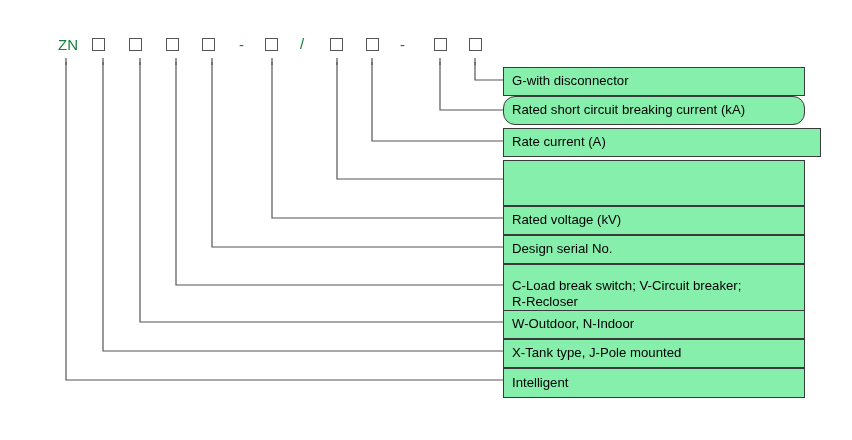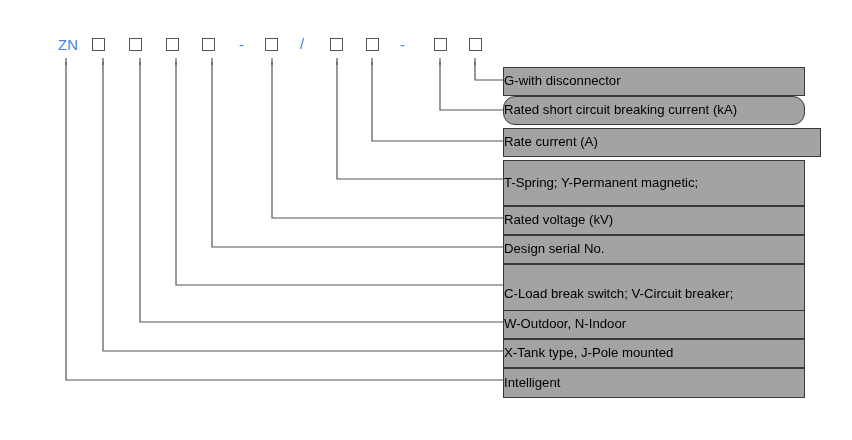--- a/index.html
+++ b/index.html
@@ -4,32 +4,32 @@
 <style>
   html,body{margin:0;padding:0;}
   body{
     width:852px;height:440px;background:#ffffff;
     font-family:"Liberation Sans", sans-serif;
     color:#000000;overflow:hidden;position:relative;
   }
   #diagram{position:absolute;left:0;top:0;width:852px;height:440px;}
   .code-sym{
     position:absolute;font-size:15px;line-height:1;
-    color:#3b82f6;font-family:"Liberation Sans", sans-serif;
+    color:#15803d;font-family:"Liberation Sans", sans-serif;
     white-space:nowrap;
   }
   .sq{
     position:absolute;width:13px;height:13px;
     border:1.3px solid #555555;background:#ffffff;box-sizing:border-box;
   }
   .label-cell{
     position:absolute;box-sizing:border-box;
-    border:1.2px solid #3a3a3a;background:#a3a3a3;
+    border:1.2px solid #3a3a3a;background:#86efac;
     display:flex;align-items:center;
-    padding-left:0;padding-right:6px;
+    padding-left:8px;padding-right:6px;
     font-size:13.2px;line-height:16.5px;color:#000000;
     font-family:"Liberation Sans", sans-serif;
   }
   .label-cell span{display:block;}
 </style>
 </head>
 <body>
 
 <svg id="diagram" viewBox="0 0 852 440" xmlns="http://www.w3.org/2000/svg">
   <g stroke="#555555" stroke-width="1.2" fill="none">
@@ -86,35 +86,35 @@
 <div class="label-cell" style="left:503px;top:96px;width:302px;height:29px;border-radius:12px;">
   <span>Rated short circuit breaking current (kA)</span>
 </div>
 
 <div class="label-cell" style="left:503px;top:128px;width:318px;height:29px;">
   <span>Rate current (A)</span>
 </div>
 
 <div class="label-cell" style="left:503px;top:160px;width:302px;height:46px;">
   <div>
-    <span>T-Spring; Y-Permanent magnetic;</span>
   </div>
 </div>
 
 <div class="label-cell" style="left:503px;top:206px;width:302px;height:29px;">
   <span>Rated voltage (kV)</span>
 </div>
 
 <div class="label-cell" style="left:503px;top:235px;width:302px;height:29px;">
   <span>Design serial No.</span>
 </div>
 
 <div class="label-cell" style="left:503px;top:264px;width:302px;height:60px;">
   <div>
     <span>C-Load break switch; V-Circuit breaker;</span>
+    <span>R-Recloser</span>
   </div>
 </div>
 
 <div class="label-cell" style="left:503px;top:310px;width:302px;height:29px;">
   <span>W-Outdoor, N-Indoor</span>
 </div>
 
 <div class="label-cell" style="left:503px;top:339px;width:302px;height:29px;">
   <span>X-Tank type, J-Pole mounted</span>
 </div>

